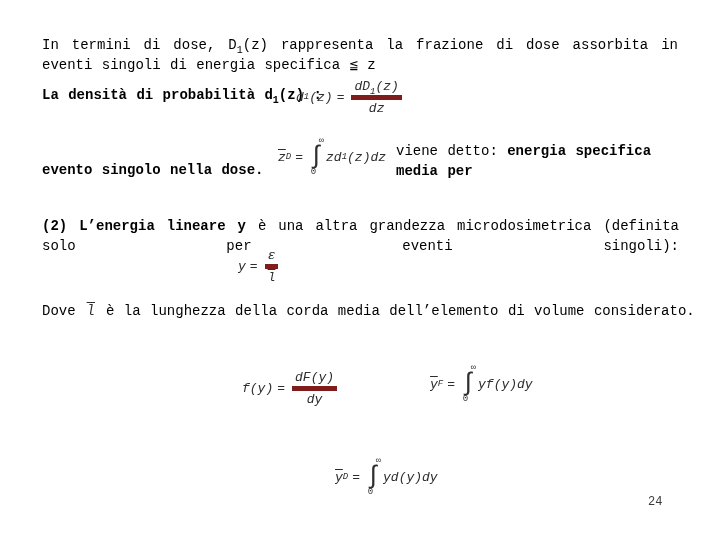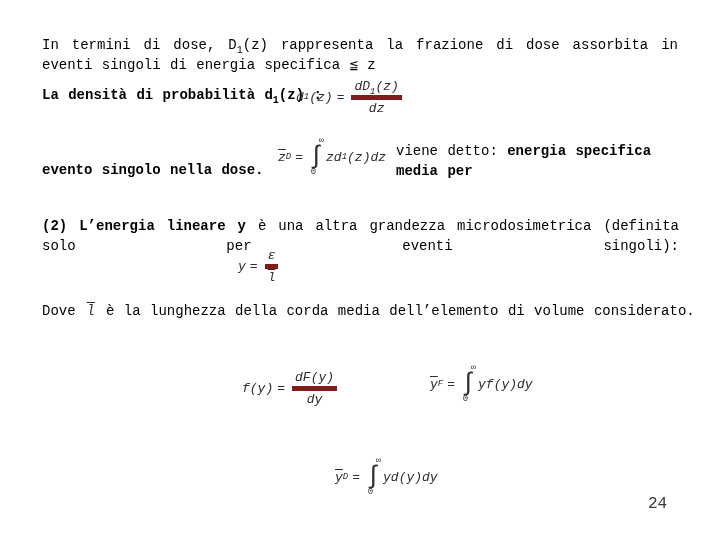--- a/index.html
+++ b/index.html
@@ -58,21 +58,21 @@
   .int .lim { font-size: 9px; font-style: normal; color: #2e2e2e; }
   .int .lim-top { transform: translateX(5px); }
   .int .lim-bot { transform: translateX(-3px); }
   .int .sign { font-size: 25px; line-height: 0.85; font-style: normal; }
   .obar { text-decoration: overline; }
   .inline-eq { margin: 0 11px; color: #2e2e2e; }
   .page-num {
     position: absolute;
     left: 648px;
     top: 495px;
-    font-size: 16px;
+    font-size: 12px;
     color: #3a3a3a;
   }
 </style>
 </head>
 <body>
 
 <div class="slide">
 
   <p class="para j" style="left:42px; top:36px; width:636px;"><span>In termini di dose, D</span><sub>1</sub><span>(z) rappresenta la frazione di dose assorbita in eventi singoli di energia specifica ≦ z</span></p>
 

